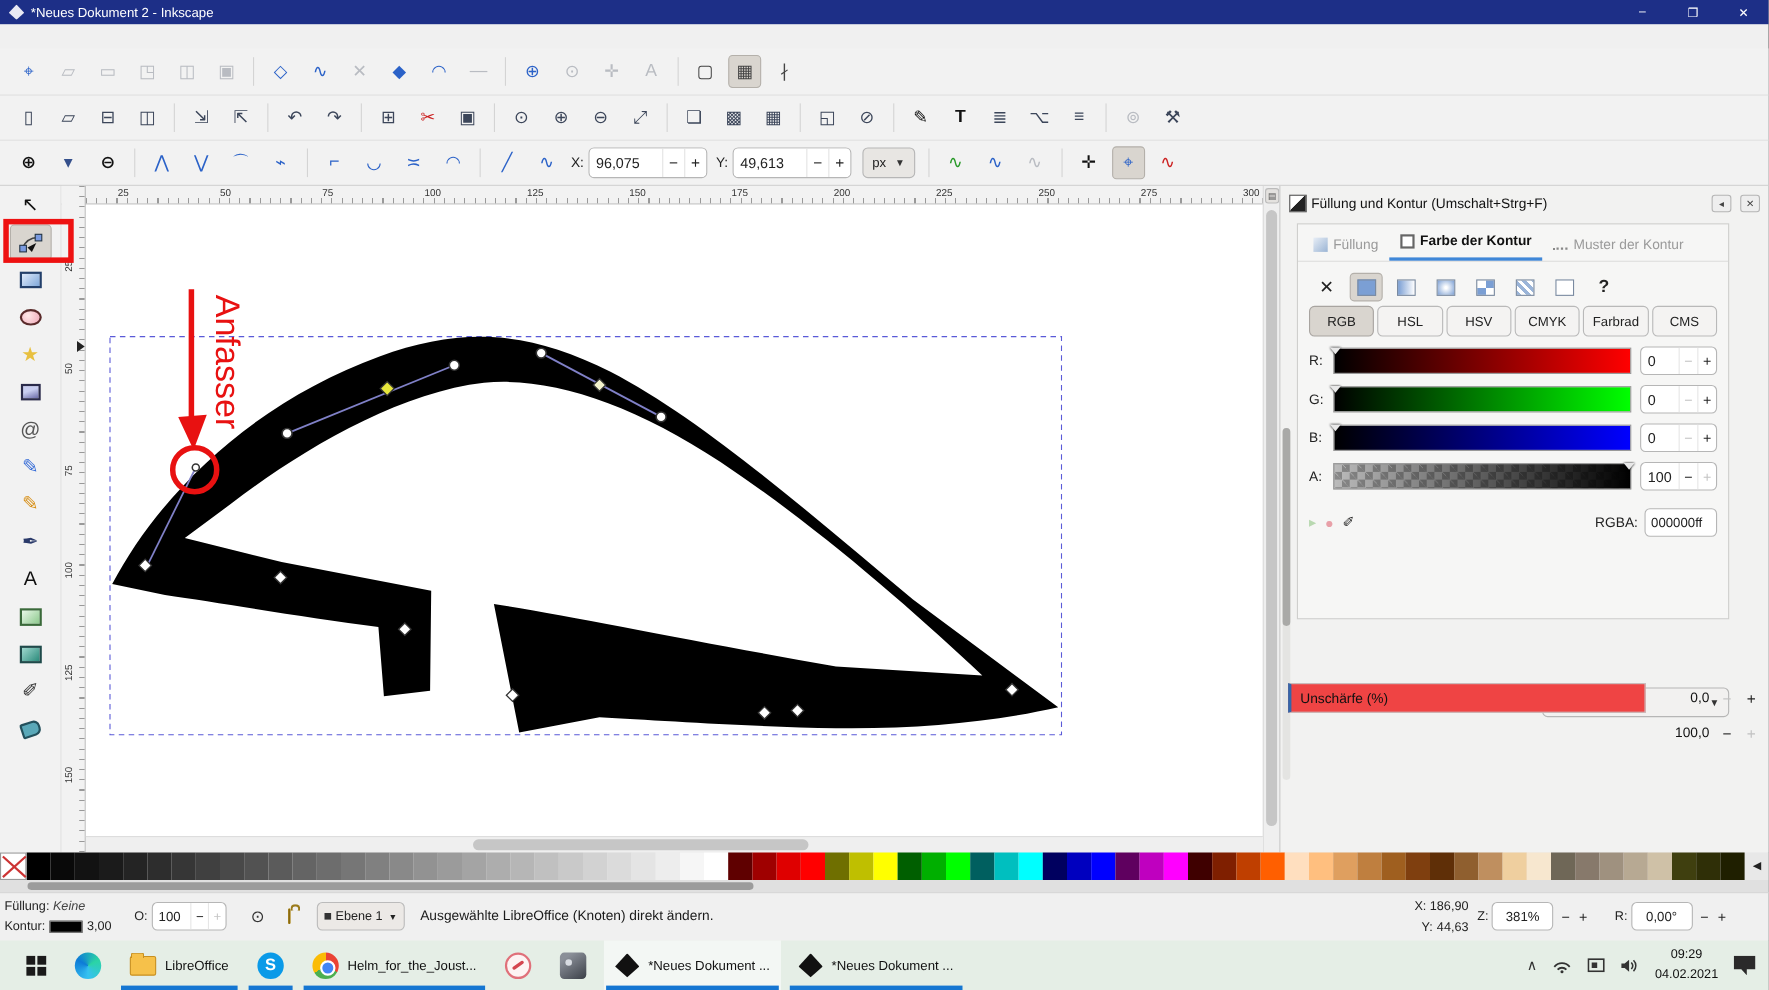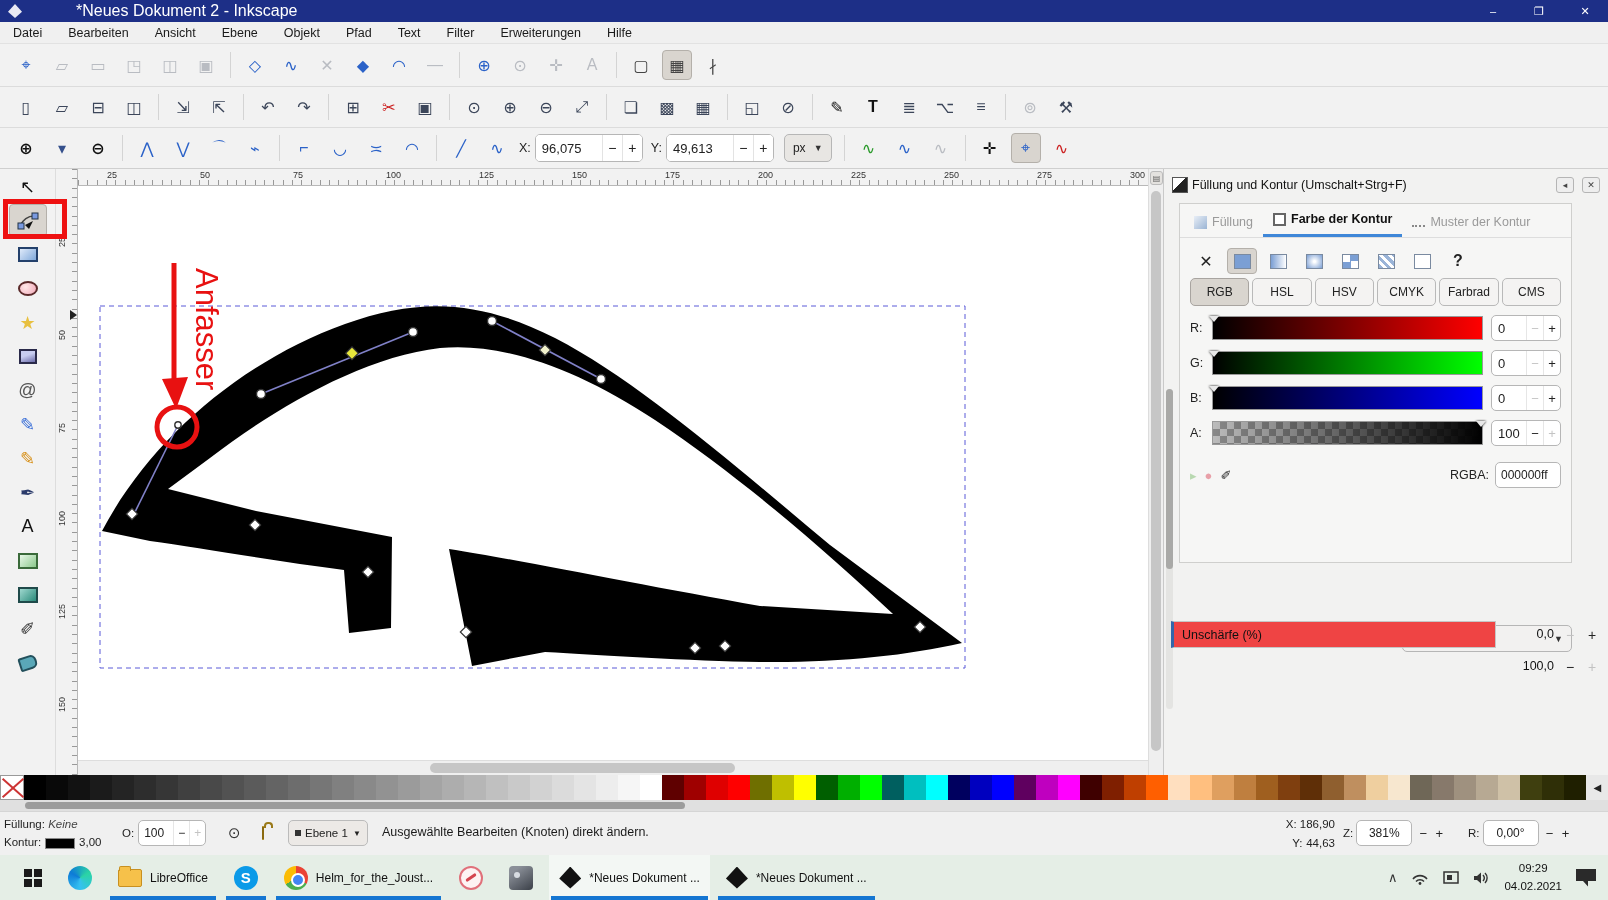--- a/index.html
+++ b/index.html
@@ -2,21 +2,21 @@
 <html><head>
 <meta charset="utf-8">
 <style>
   html,body{margin:0;padding:0;background:#222;}
   *{box-sizing:border-box;font-family:"Liberation Sans","DejaVu Sans",sans-serif;}
   #screen{position:relative;width:1608px;height:900px;background:#f0f0f0;overflow:hidden;}
 
   
   .titlebar{position:absolute;left:0;top:0;width:1608px;height:22px;background:#1d2f87;color:#fff;display:flex;align-items:center;}
   .titlebar .logo{width:14px;height:14px;margin:0 6px 0 8px;background:#e9e9f4;clip-path:polygon(50% 0,100% 55%,50% 100%,0 55%);}
-  .titlebar .title{font-size:16px;margin-left:48px;}
+  .titlebar .title{font-size:12px;}
   .winbtns{margin-left:auto;display:flex;height:22px;}
   .winbtn{width:46px;height:22px;display:flex;align-items:center;justify-content:center;font-size:11px;color:#fff;}
 
   
   .menubar{position:absolute;left:0;top:22px;width:1608px;height:22px;background:#f0f0f0;display:flex;align-items:center;border-bottom:1px solid #e2e2e2;}
   .menu-item{padding:2px 13px;font-size:12.5px;color:#1a1a1a;}
 
   
   .snapbar{position:absolute;left:0;top:44px;width:1608px;height:43px;background:#f2f2f2;border-bottom:1px solid #dcdcdc;display:flex;align-items:center;padding-left:8px;}
   .commandbar{position:absolute;left:0;top:87px;width:1608px;height:41px;background:#f2f2f2;border-bottom:1px solid #dcdcdc;display:flex;align-items:center;padding-left:8px;}
@@ -198,32 +198,20 @@
   <div class="titlebar">
     <div class="logo"></div>
     <div class="title">*Neues Dokument 2 - Inkscape</div>
     <div class="winbtns">
       <div class="winbtn">–</div>
       <div class="winbtn">❐</div>
       <div class="winbtn close">✕</div>
     </div>
   </div>
 
-  <div class="menubar" id="menubar">
-      <div class="menu-item">Datei</div>
-      <div class="menu-item">Bearbeiten</div>
-      <div class="menu-item">Ansicht</div>
-      <div class="menu-item">Ebene</div>
-      <div class="menu-item">Objekt</div>
-      <div class="menu-item">Pfad</div>
-      <div class="menu-item">Text</div>
-      <div class="menu-item">Filter</div>
-      <div class="menu-item">Erweiterungen</div>
-      <div class="menu-item">Hilfe</div>
-    </div>
 
   <div class="snapbar" id="snapbar">
       <span class="tbtn on  ">⌖</span>
       <span class="tbtn dim  ">▱</span>
       <span class="tbtn dim  ">▭</span>
       <span class="tbtn dim  ">◳</span>
       <span class="tbtn dim  ">◫</span>
       <span class="tbtn dim  ">▣</span>
       <span class="tsep"></span>
       <span class="tbtn on  ">◇</span>
@@ -691,21 +679,21 @@
         <span class="sbtn dis">+</span>
       </span>
     </div>
     <span class="eye">⊙</span>
     <span class="slock"><span class="mini-lock"></span></span>
     <div class="layer-sel">
       <span class="dot"></span>
       <span>Ebene 1</span>
       <span class="car">▼</span>
     </div>
-    <div class="status-msg">Ausgewählte Bearbeiten (Knoten) direkt ändern.</div>
+    <div class="status-msg">Ausgewählte LibreOffice (Knoten) direkt ändern.</div>
     <div class="xy-block">
       <div><b>X:</b><span>186,90</span></div>
       <div><b>Y:</b><span>44,63</span></div>
     </div>
     <div class="zr-field" style="left:1343px;">
       <span>Z:</span>
       <span class="box">381%</span>
       <span class="pm">−</span>
       <span class="pm">+</span>
     </div>

